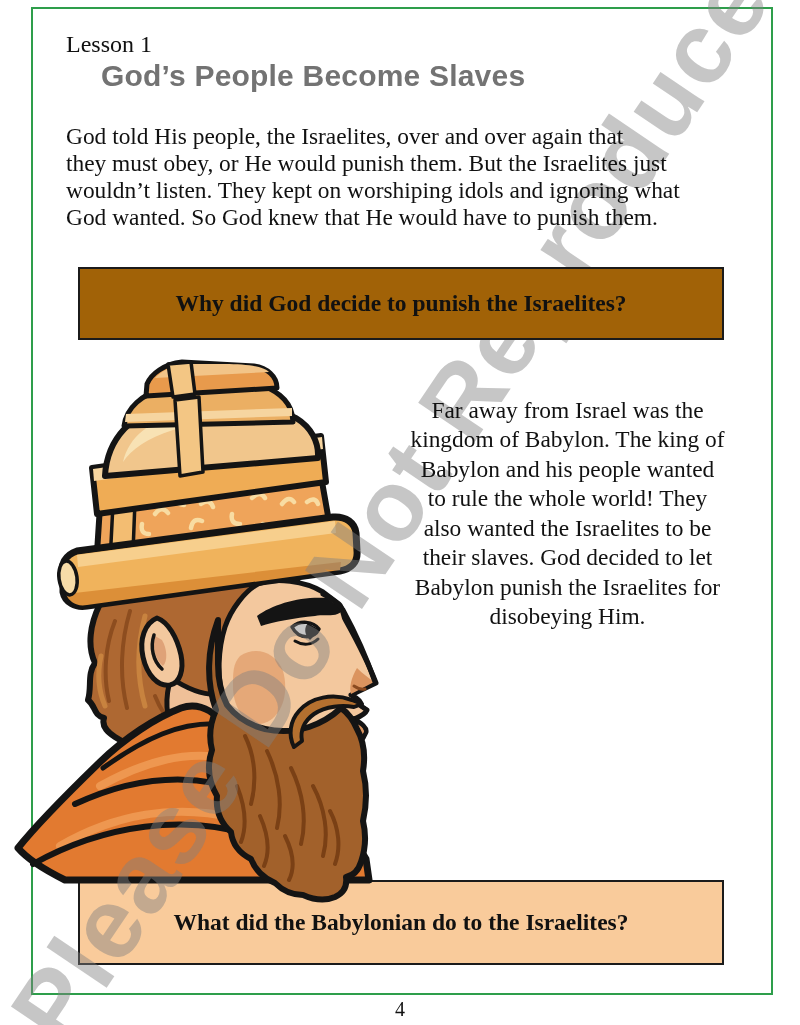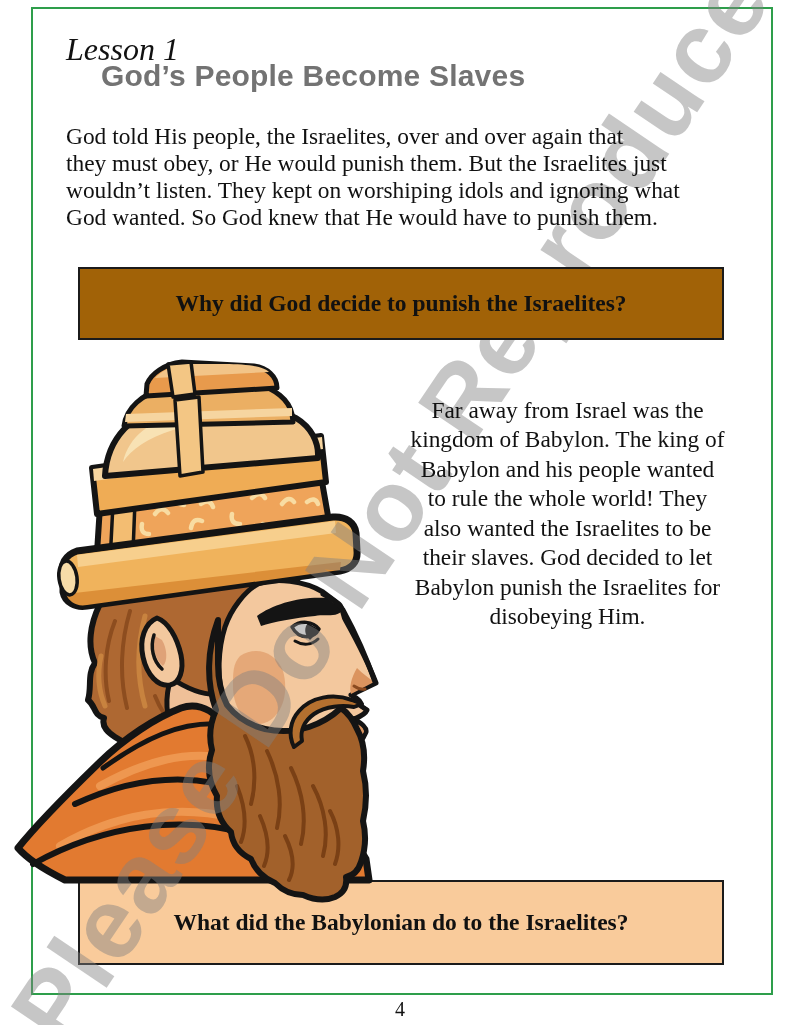--- a/index.html
+++ b/index.html
@@ -12,21 +12,21 @@
     color: #111111;
   }
   .page-border {
     position: absolute; left: 31px; top: 7px;
     width: 738px; height: 984px;
     border: 2px solid #2e9e4b;
     z-index: 1;
   }
   .lesson-label {
     position: absolute; left: 66px; top: 31px;
-    font-style: italic; font-size: 32px; z-index: 30;
+    font-size: 24px; z-index: 30;
   }
   .page-title {
     position: absolute; left: 64px; top: 59px;
     font-family: "Liberation Sans", sans-serif;
     font-weight: bold; font-size: 30px;
     color: #3a58a8; letter-spacing: 0.2px; z-index: 30;
   }
   .intro-paragraph {
     position: absolute; left: 66px; top: 123px;
     width: 680px; font-size: 23.4px; line-height: 27px;

